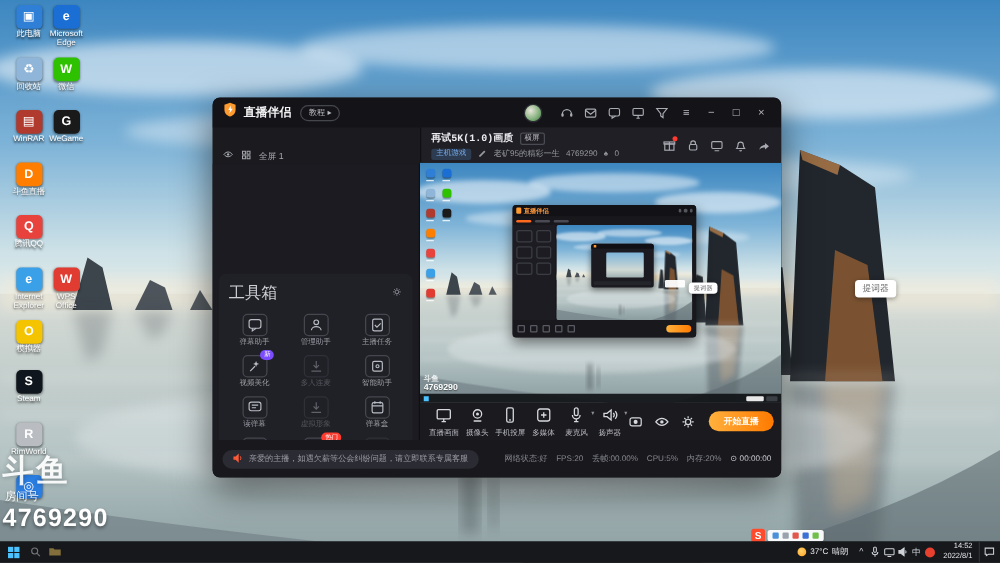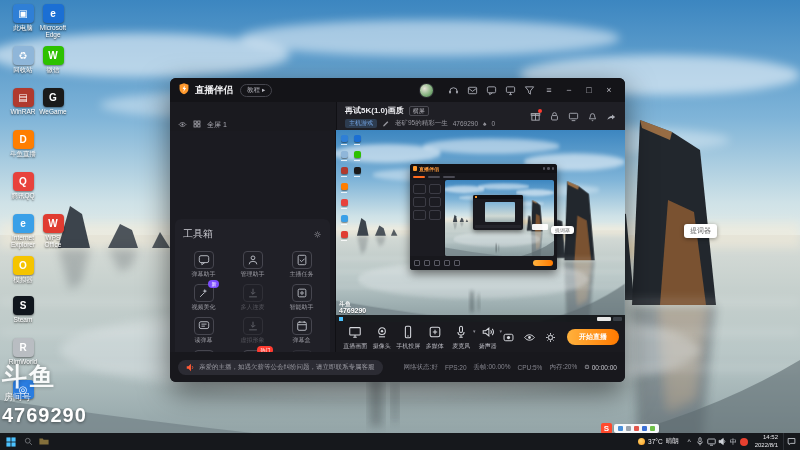--- a/index.html
+++ b/index.html
@@ -55,35 +55,35 @@
   .tab.active::after{content:"";position:absolute;left:15%;right:15%;bottom:-3px;height:2px;
     background:#ff6a1f;border-radius:1px;}
   #tab-add{margin-left:auto;color:#c9c9d0;font-size:10px;cursor:pointer;}
   #scene-row{position:absolute;left:0;top:40px;width:166px;height:13px;display:flex;
     align-items:center;gap:6px;padding:0 8px;box-sizing:border-box;color:#a8a8b0;font-size:7px;}
 
   
   #room-bar{position:absolute;left:166px;top:24px;right:0;height:28px;background:#1f1f25;
     border-left:1px solid #101014;box-sizing:border-box;padding:2px 8px;}
   #room-title-row{display:flex;align-items:center;gap:5px;height:13px;}
-  #room-title{font-size:8px;font-weight:bold;color:#ececf0;}
+  #room-title{font-size:8px;font-weight:bold;color:#ececf0;font-family:Liberation Mono, monospace;}
   .tag{border:1px solid #4a4a52;border-radius:2px;color:#b9b9c0;font-size:6px;padding:0 3px;line-height:8px;}
   #room-meta-row{display:flex;align-items:center;gap:5px;height:12px;font-size:6.5px;color:#97979f;}
   .cat-badge{background:#2d3c50;color:#74a7e8;border-radius:2px;padding:0 4px;line-height:9px;font-size:6px;}
   #room-icons{position:absolute;right:8px;top:8px;display:flex;gap:7px;align-items:center;}
   .room-ico{position:relative;width:12px;height:12px;display:flex;align-items:center;justify-content:center;cursor:pointer;}
   .red-dot{position:absolute;right:-1px;top:-1px;width:4px;height:4px;border-radius:50%;background:#ff3b30;}
 
   
   #left-panel{position:absolute;left:0;top:53px;width:166px;bottom:30px;background:#1b1b21;
     border-right:1px solid #101014;box-sizing:border-box;overflow:hidden;}
   #toolbox{position:absolute;left:5px;right:5px;top:88px;bottom:0;background:#202027;
     border-radius:6px 6px 0 0;padding:6px 4px 0 4px;box-sizing:border-box;}
   #toolbox-head{display:flex;align-items:center;justify-content:space-between;padding:0 4px;}
-  #toolbox-title{font-size:10px;color:#cfcfd6;}
+  #toolbox-title{font-size:13px;color:#cfcfd6;}
   #tool-grid{display:grid;grid-template-columns:repeat(3,1fr);row-gap:7px;margin-top:8px;}
   .tool-item{position:relative;text-align:center;cursor:pointer;}
   .tool-ic{width:18px;height:16px;margin:0 auto;border:1px solid #46464f;border-radius:4px;
     display:flex;align-items:center;justify-content:center;}
   .tool-label{font-size:6px;color:#9c9ca4;margin-top:2px;line-height:1;}
   .tool-badge{position:absolute;top:-4px;left:60%;font-size:5px;color:#fff;border-radius:4px;
     padding:0.5px 3px;line-height:6.5px;}
   .tool-item.disabled{opacity:.42;}
 
   

